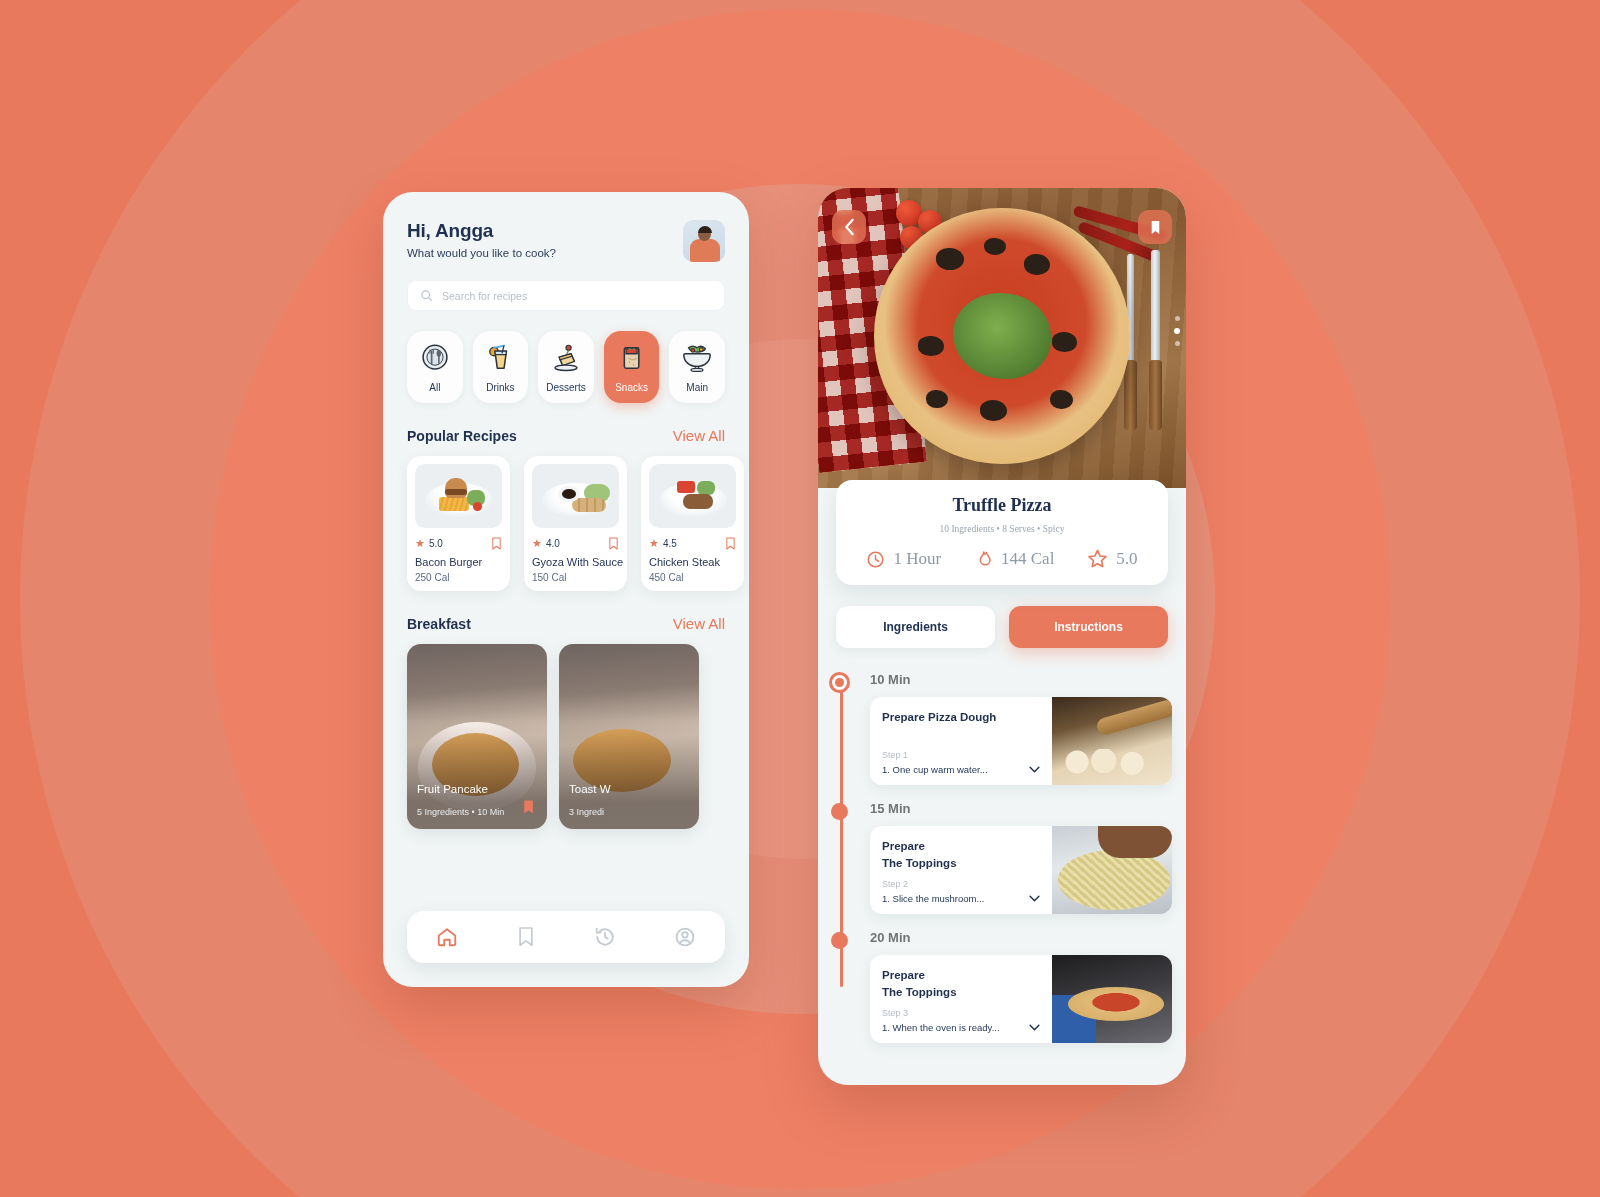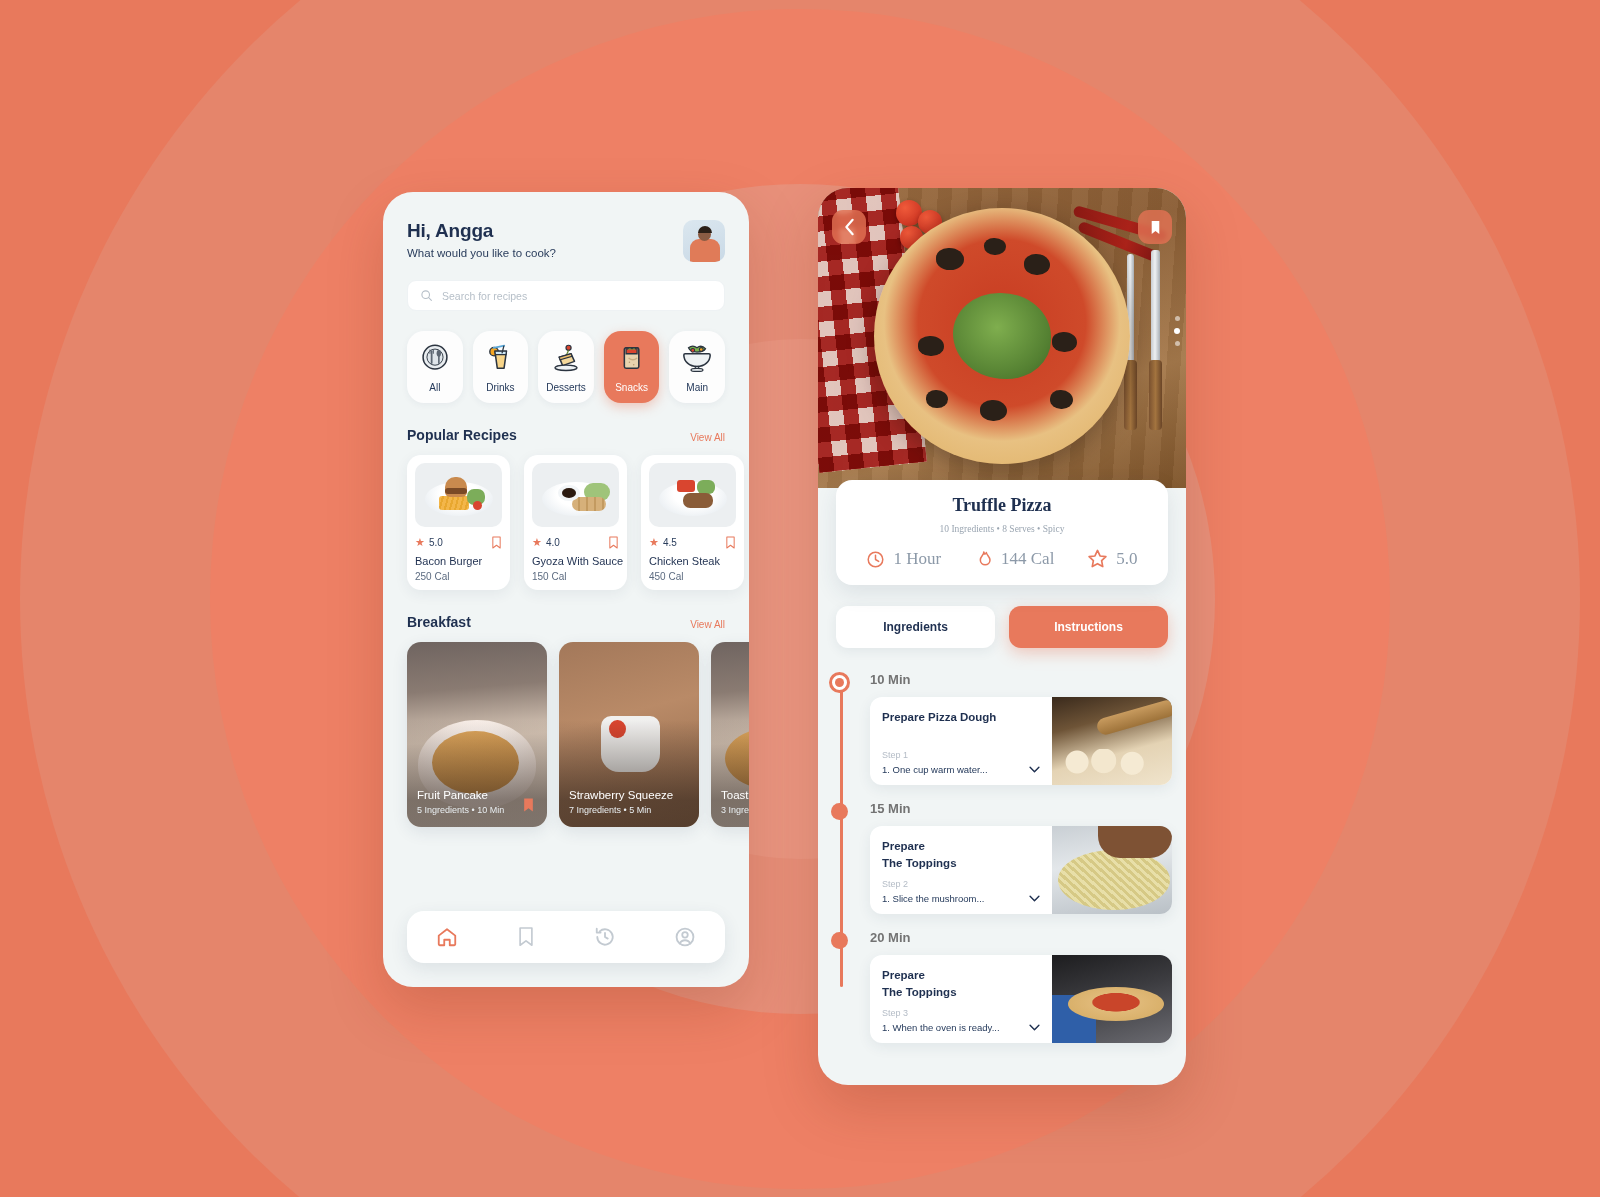--- a/index.html
+++ b/index.html
@@ -79,21 +79,21 @@
   .cat-label { font-size: 10px; color: #24395a; }
   .cat.active .cat-label { color: #fff; }
   .cat-ico { width: 34px; height: 34px; }
 
   
   .sec-head {
     display: flex; justify-content: space-between; align-items: flex-end;
     margin-top: 24px;
   }
   .sec-title { font-size: 14px; font-weight: bold; color: #1f3050; }
-  .view-all { font-size: 10px; color: #e8795c; }
+  .view-all { font-size: 15px; color: #e8795c; }
 
   
   .pop-row { display: flex; gap: 14px; margin-top: 12px; }
   .pop-card {
     width: 103px; flex: none; background: #fff; border-radius: 14px;
     padding: 8px; box-shadow: 0 4px 14px rgba(40,60,90,0.07);
   }
   .pop-thumb {
     height: 64px; border-radius: 10px; background: #eceff1;
     position: relative; overflow: hidden;
@@ -164,21 +164,21 @@
   .bf-img.toast::after {
     content:""; position:absolute; left:10%; top:46%; width:70%; height:34%;
     border-radius:50%; background: linear-gradient(170deg,#e0a85e,#c98c42);
   }
   .bf-shade {
     position: absolute; left:0; right:0; bottom:0; height: 58%;
     background: linear-gradient(to bottom, rgba(40,30,25,0) 0%, rgba(40,30,25,0.55) 75%);
   }
   .bf-txt { position: absolute; left: 10px; bottom: 12px; right: 10px; }
   .bf-name { font-size: 11.5px; color: #fff; }
-  .bf-sub { font-size: 9px; color: #e9eef1; margin-top: 4px; white-space: nowrap; }
+  .bf-sub { font-size: 9px; color: #e9eef1; margin-top: 12px; white-space: nowrap; }
   .bf-mark { position: absolute; right: 12px; bottom: 14px; }
 
   
   .nav-wrap { position: absolute; left: 24px; right: 24px; bottom: 24px; }
   .nav {
     height: 52px; background: #fff; border-radius: 17px;
     display: flex; align-items: center; justify-content: space-around;
     box-shadow: 0 6px 18px rgba(40,60,90,0.10);
   }
 
@@ -510,28 +510,20 @@
         <div class="bf-shade"></div>
         <div class="bf-txt">
           <div class="bf-name">Fruit Pancake</div>
           <div class="bf-sub">5 Ingredients  •  10 Min</div>
         </div>
         <svg class="bf-mark" width="13" height="16" viewBox="0 0 24 28">
           <path d="M4 2 h16 v24 l-8 -6 l-8 6 z" fill="#e8795c"></path>
         </svg>
       </div>
 
-      <div class="bf-card">
-        <div class="bf-img yogurt"></div>
-        <div class="bf-shade"></div>
-        <div class="bf-txt">
-          <div class="bf-name">Strawberry Squeeze</div>
-          <div class="bf-sub">7 Ingredients  •  5 Min</div>
-        </div>
-      </div>
 
       <div class="bf-card">
         <div class="bf-img toast"></div>
         <div class="bf-shade"></div>
         <div class="bf-txt">
           <div class="bf-name">Toast W</div>
           <div class="bf-sub">3 Ingredi</div>
         </div>
       </div>
     </div>

